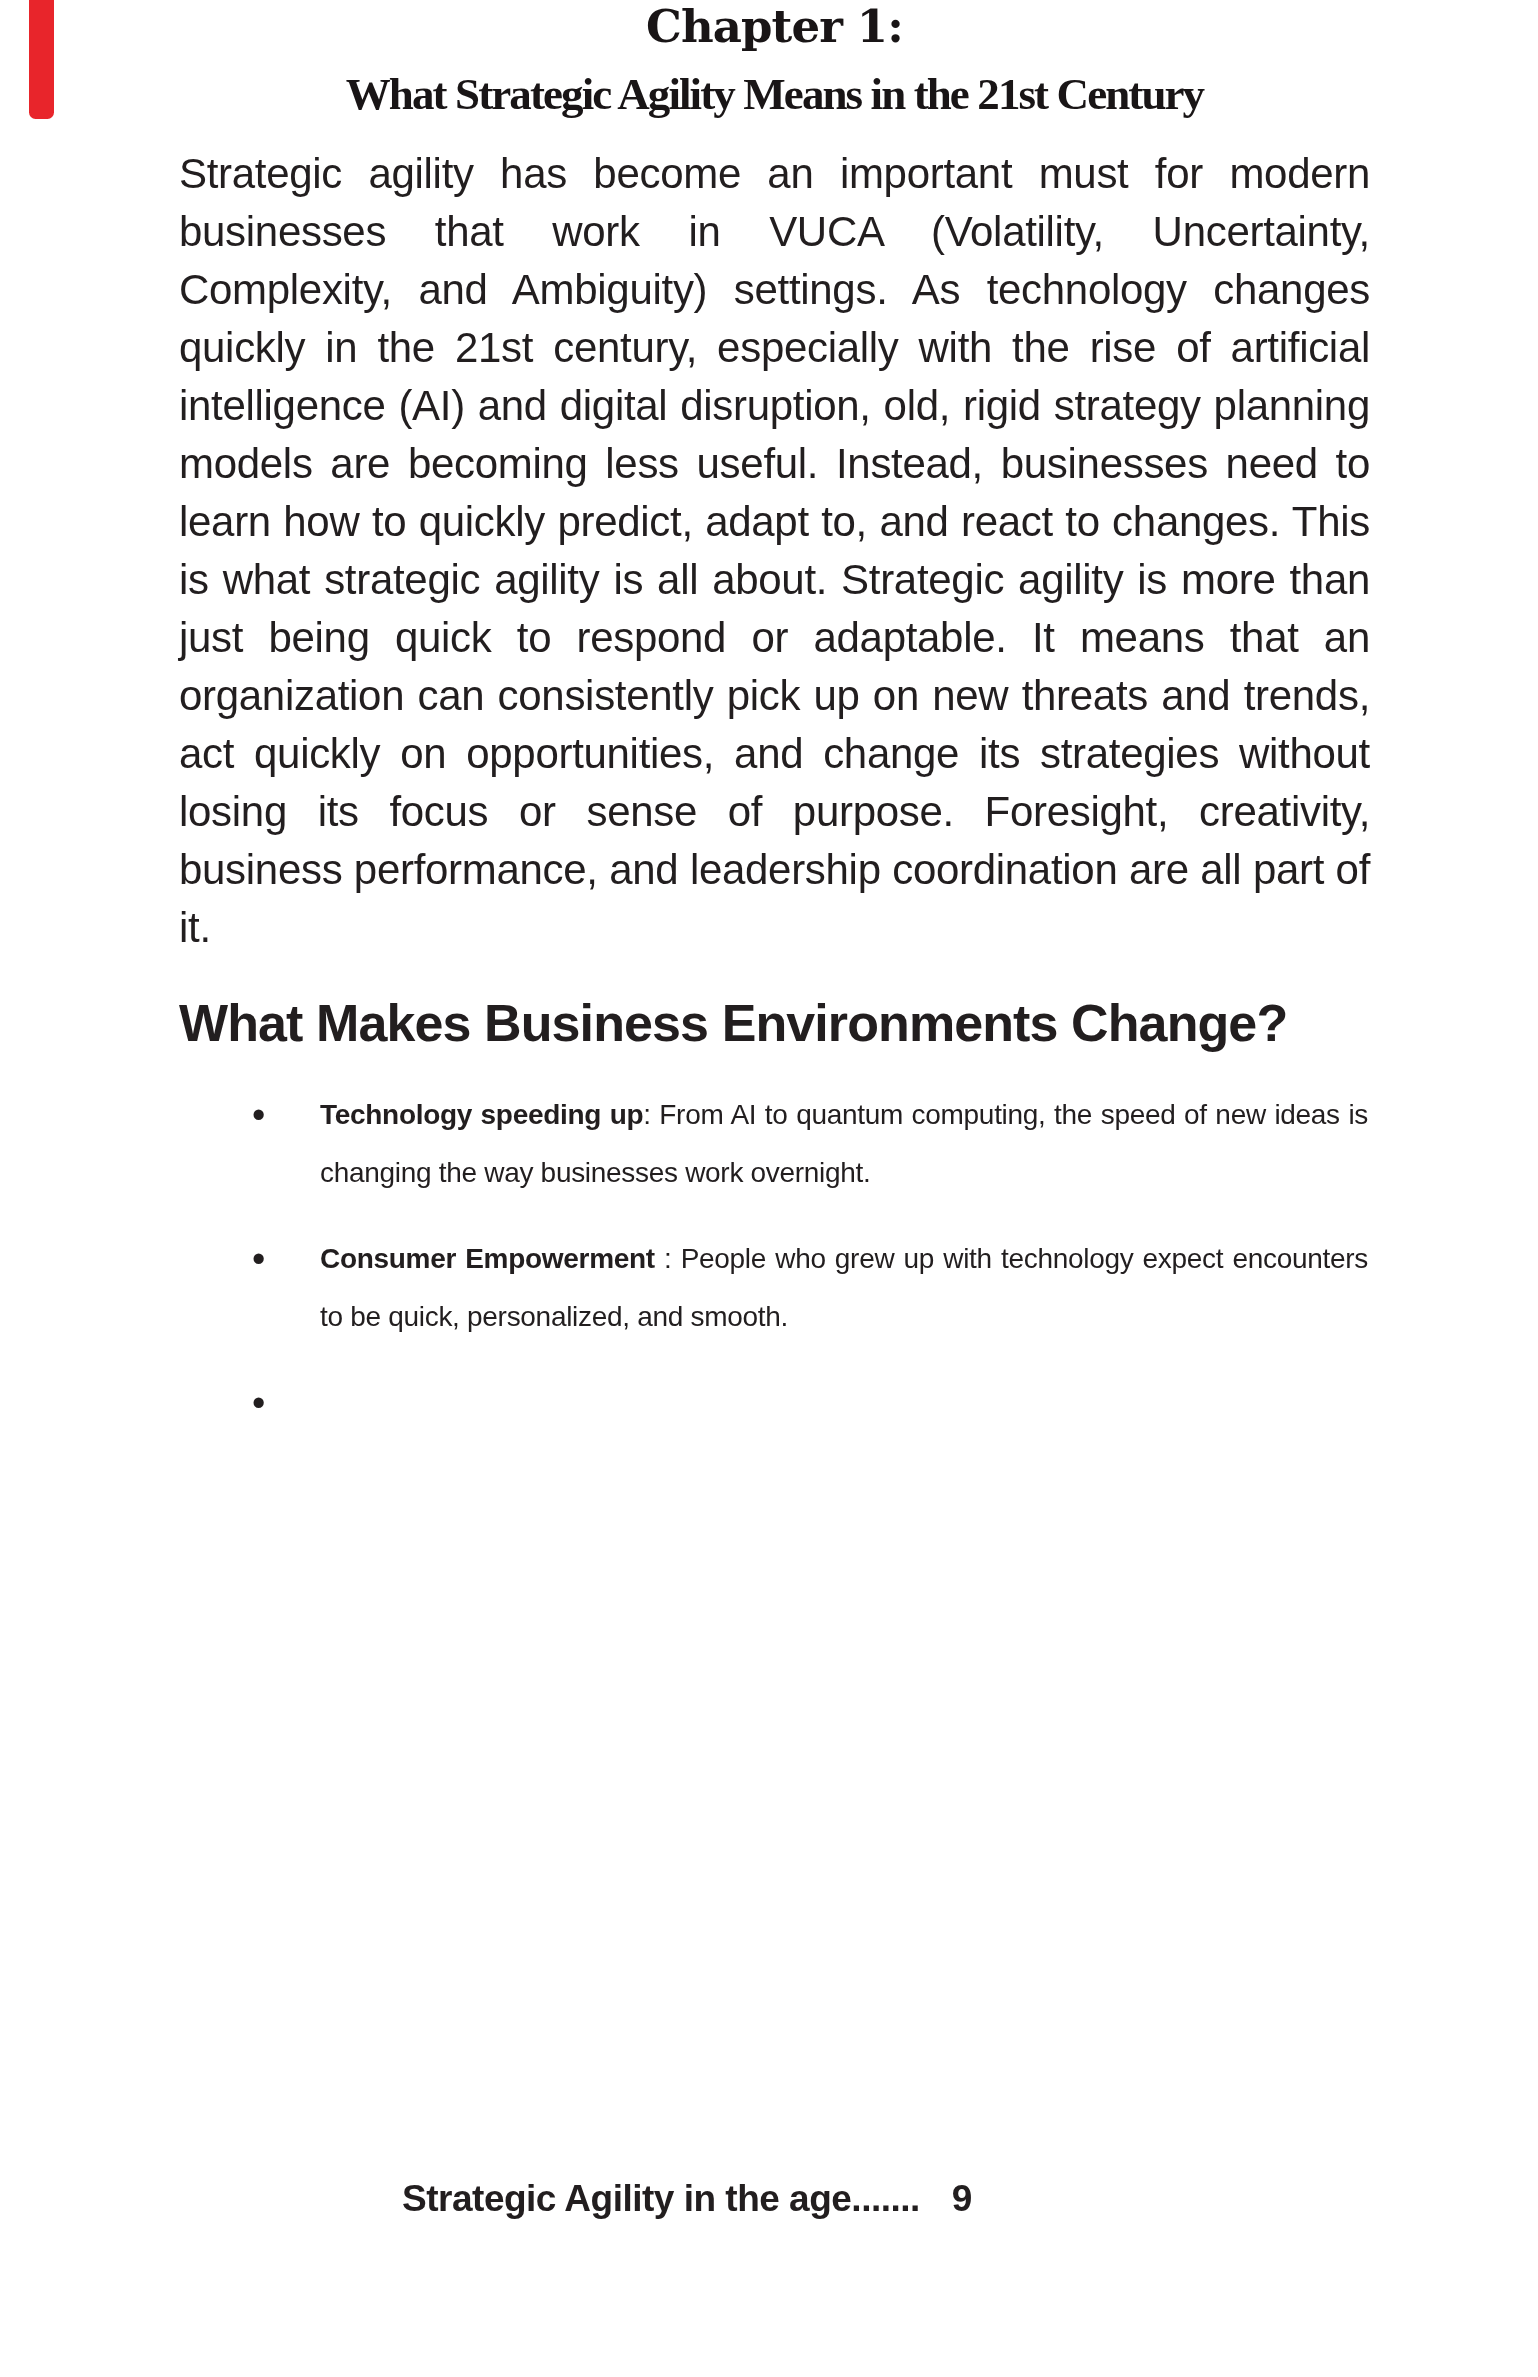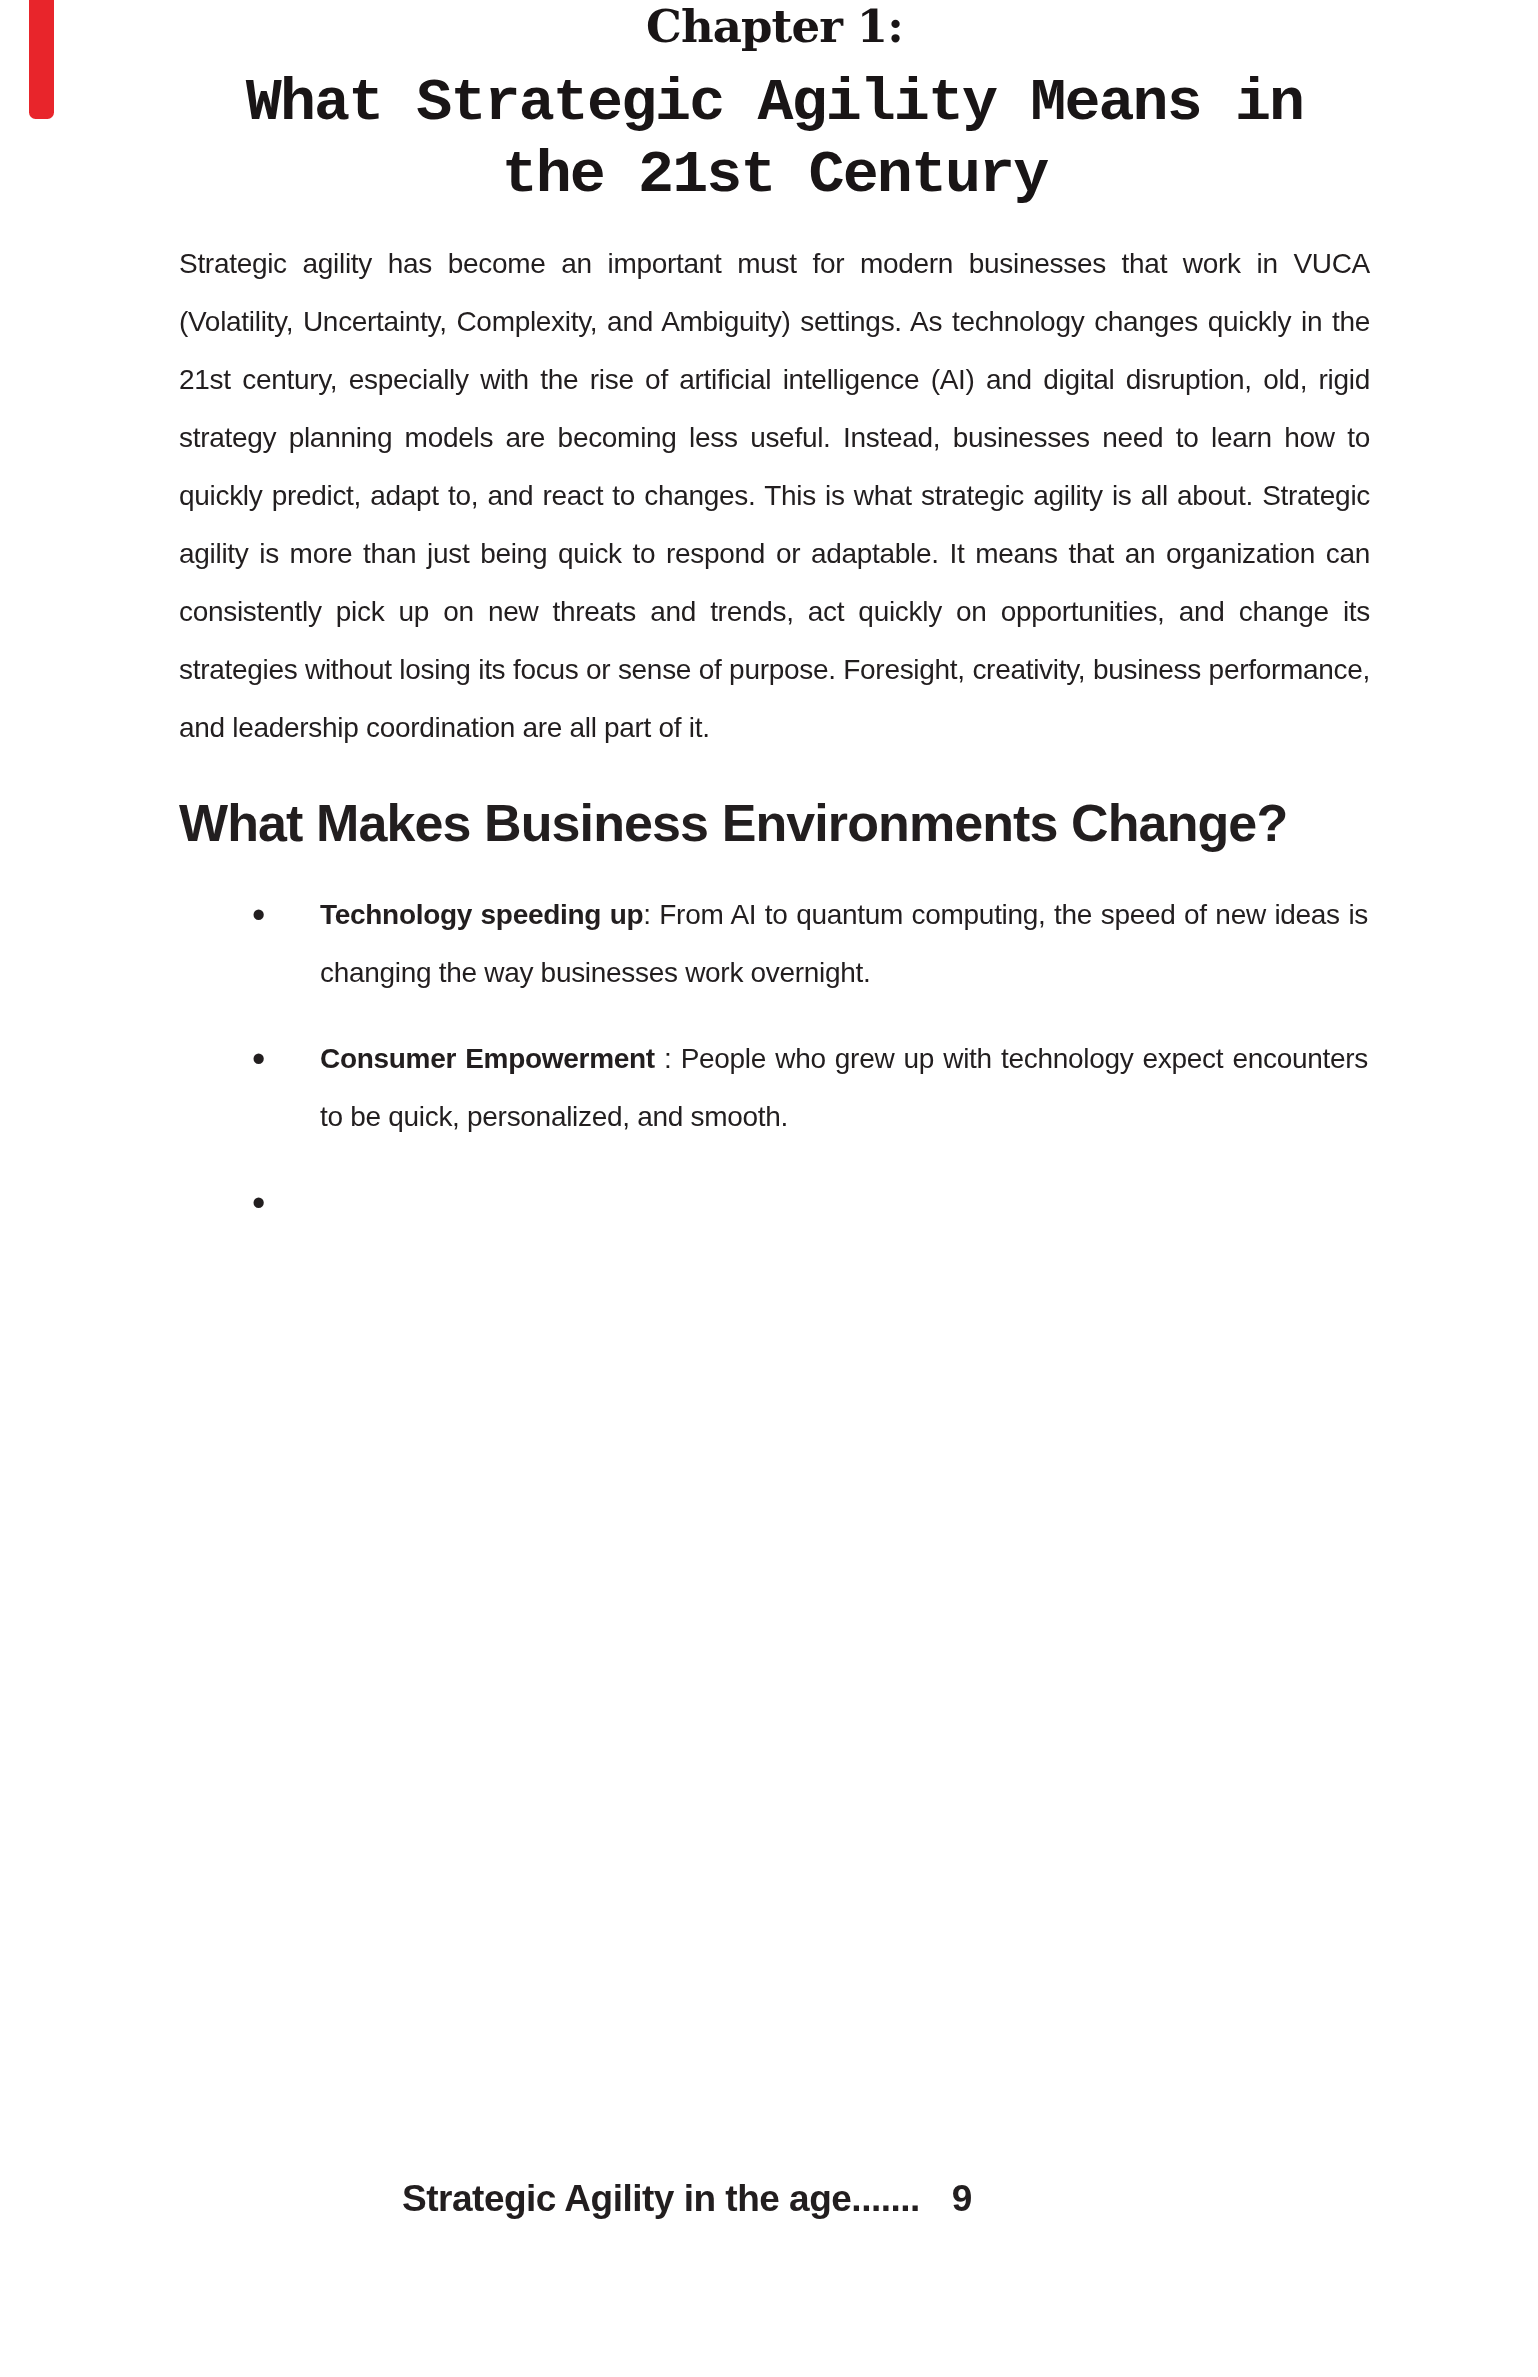--- a/index.html
+++ b/index.html
@@ -37,39 +37,39 @@
     font-weight: bold;
     font-size: 45px;
     line-height: 1.2;
     letter-spacing: -0.9px;
     color: #191516;
   }
 
   .chapter-title {
     margin-top: 13px;
     text-align: center;
-    font-family: Liberation Mono, monospace;
+    font-family: Liberation Serif, serif;
     font-weight: bold;
-    font-size: 60px;
+    font-size: 45px;
     line-height: 1.2;
     letter-spacing: -1.9px;
     color: #191516;
   }
 
   .intro-heading {
     margin-top: 48px;
     font-size: 42px;
     font-weight: bold;
     letter-spacing: -0.9px;
     line-height: 1.15;
   }
 
   .para {
     margin-top: 24px;
-    font-size: 28px;
+    font-size: 42px;
     line-height: 58px;
     letter-spacing: -0.3px;
     text-align: justify;
   }
 
   .section-heading {
     margin-top: 37px;
     font-size: 52px;
     font-weight: bold;
     letter-spacing: -0.9px;

